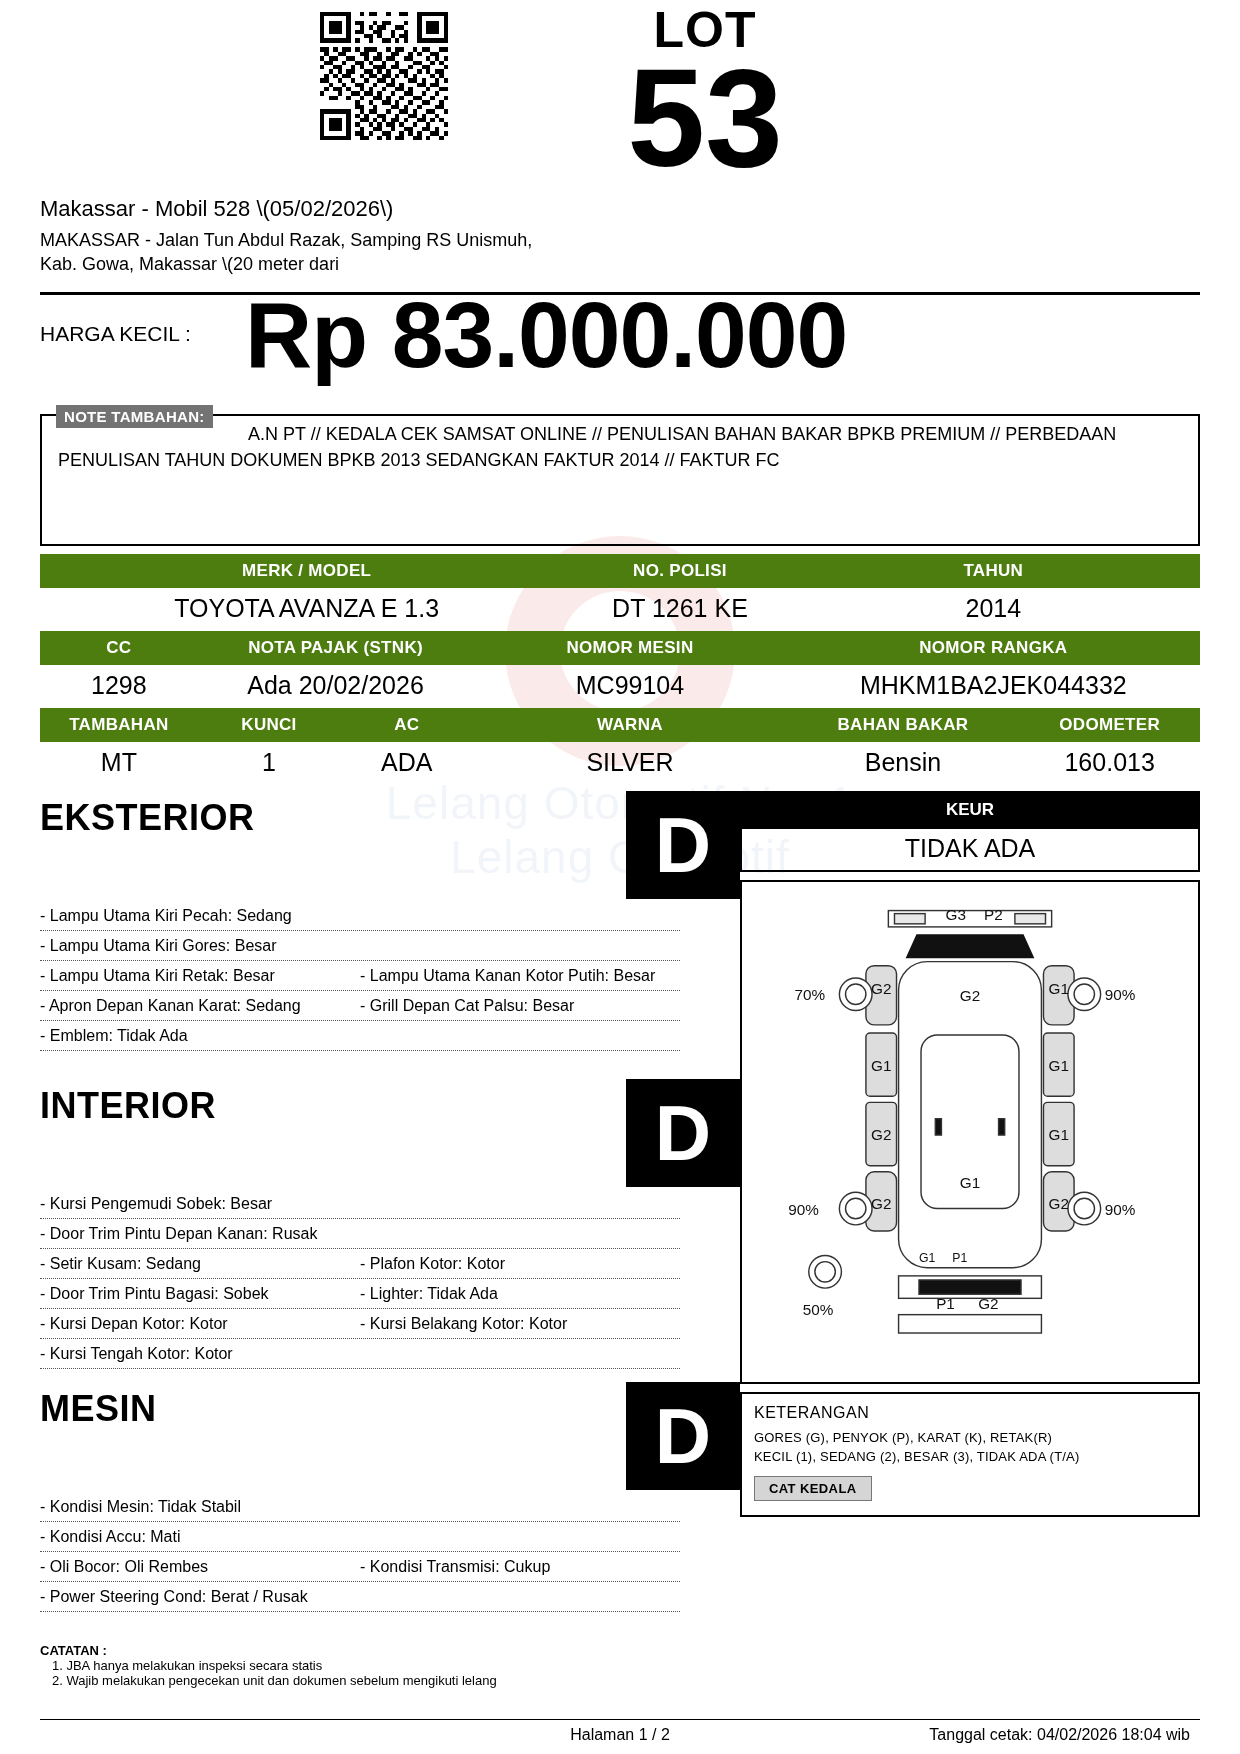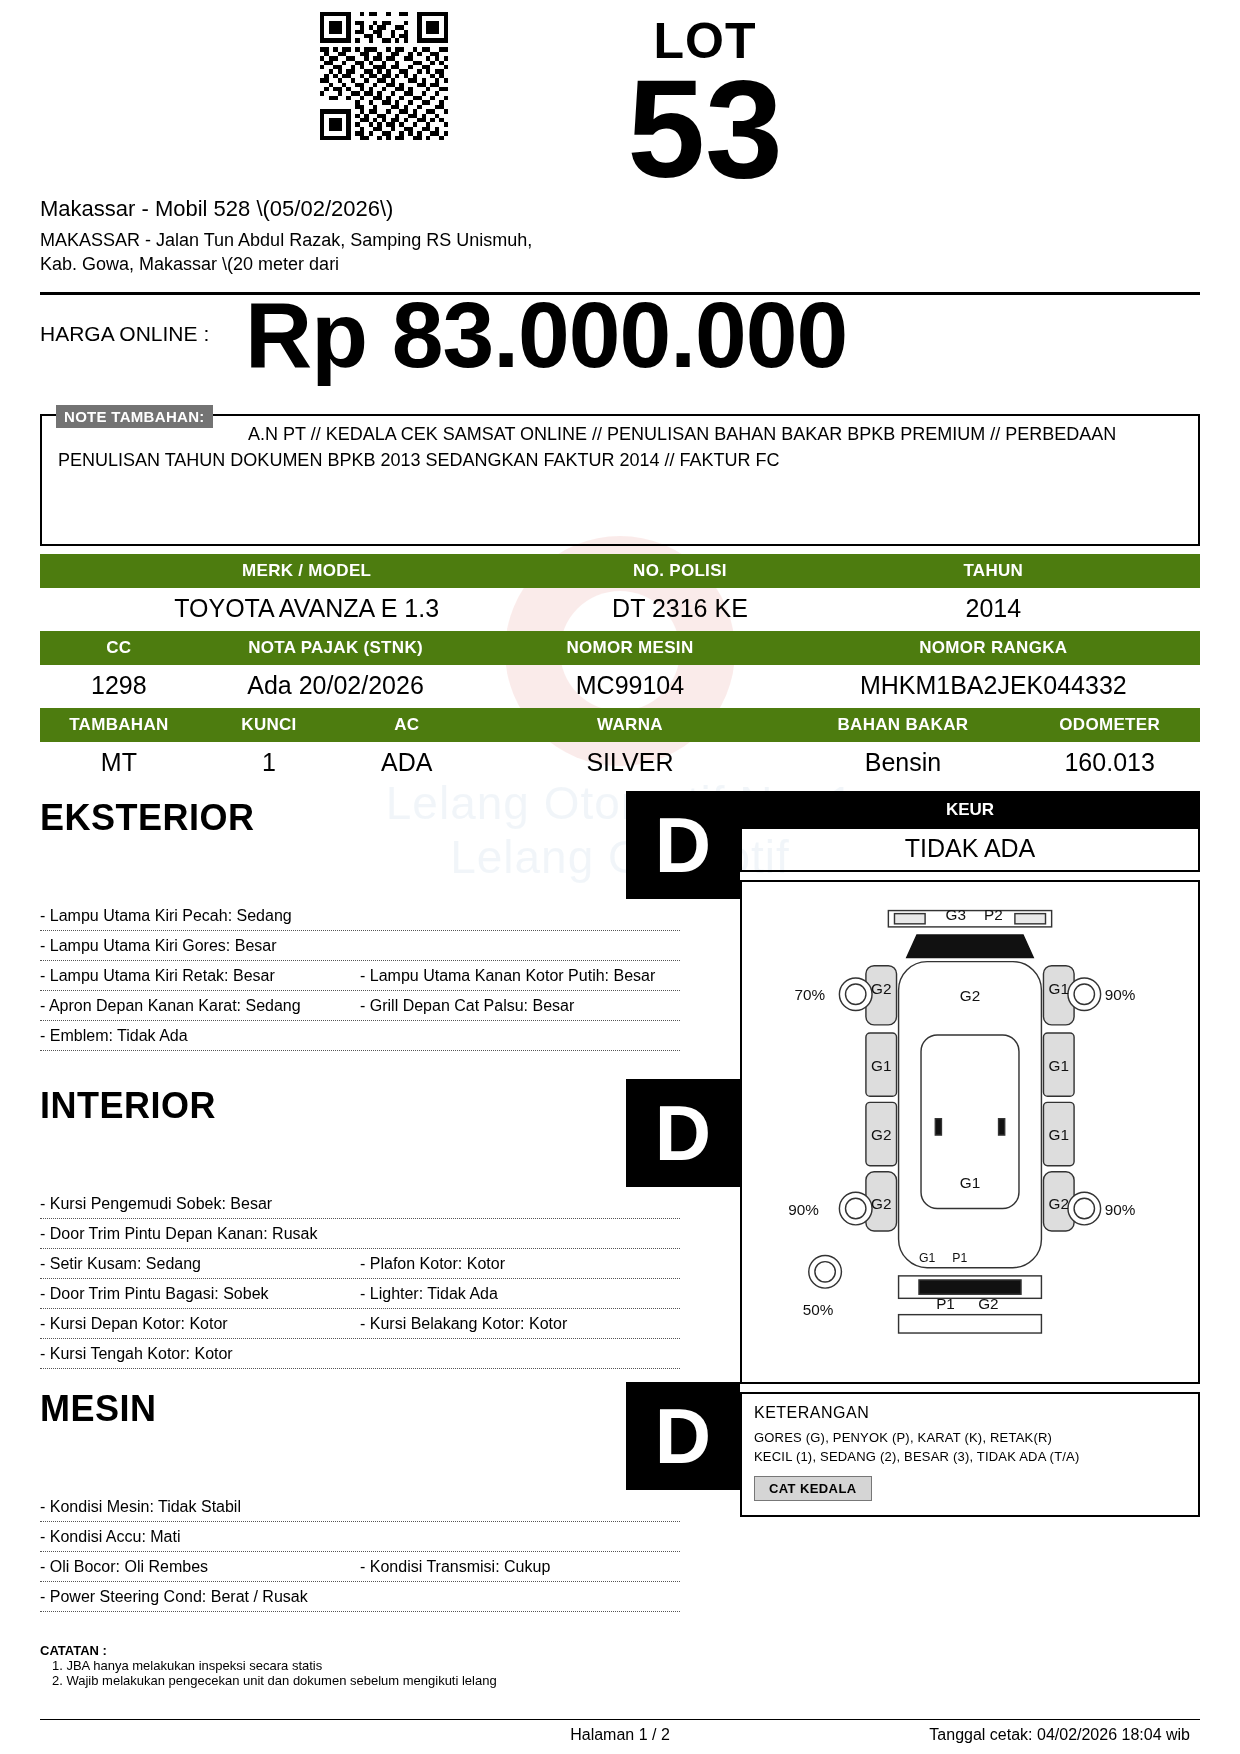--- a/index.html
+++ b/index.html
@@ -58,21 +58,21 @@
     height: 300px;
     z-index: 2;
   }
   .qr {
     position: absolute;
     left: 280px; top: 12px;
     width: 128px; height: 128px;
   }
   .lot-wrap {
     position: absolute;
-    left: 505px; top: 16px;
+    left: 505px; top: 5px;
     width: 320px;
     text-align: center;
     line-height: 1;
   }
   .lot-label {
     font-size: 50px; font-weight: bold; letter-spacing: 1px;
   }
   .lot-number {
     font-size: 140px; font-weight: bold; line-height: 0.95; margin-top: -4px;
   }
@@ -498,39 +498,39 @@
       <div class="lot-label">LOT</div>
       <div class="lot-number">53</div>
     </div>
 
     <div class="auction-title">Makassar - Mobil 528 \(05/02/2026\)</div>
     <div class="auction-addr">MAKASSAR - Jalan Tun Abdul Razak, Samping RS Unismuh, Kab. Gowa, Makassar \(20 meter dari</div>
     <div class="hr-thick"></div>
   </div>
 
   <div class="price-row">
-    <div class="price-label">HARGA ONLINE :</div>
+    <div class="price-label">HARGA KECIL :</div>
     <div class="price-value">Rp 83.000.000</div>
   </div>
 
   <div class="note-box">
     <div class="note-tag">NOTE TAMBAHAN:</div>
     <div class="note-text">A.N PT // KEDALA CEK SAMSAT ONLINE // PENULISAN BAHAN BAKAR BPKB PREMIUM // PERBEDAAN PENULISAN TAHUN DOKUMEN BPKB 2013 SEDANGKAN FAKTUR 2014 // FAKTUR FC</div>
   </div>
 
   <table class="spec">
     <tbody>
         <tr>
       <td class="hd" colspan="4">MERK / MODEL</td>
       <td class="hd" colspan="2">NO. POLISI</td>
       <td class="hd" colspan="2">TAHUN</td>
     </tr>
     <tr>
       <td class="val" colspan="4">TOYOTA AVANZA E 1.3</td>
-      <td class="val" colspan="2">DT 2316 KE</td>
+      <td class="val" colspan="2">DT 1261 KE</td>
       <td class="val" colspan="2">2014</td>
     </tr>
     <tr>
       <td class="hd">CC</td>
       <td class="hd" colspan="2">NOTA PAJAK (STNK)</td>
       <td class="hd" colspan="2">NOMOR MESIN</td>
       <td class="hd" colspan="3">NOMOR RANGKA</td>
     </tr>
     <tr>
       <td class="val">1298</td>

